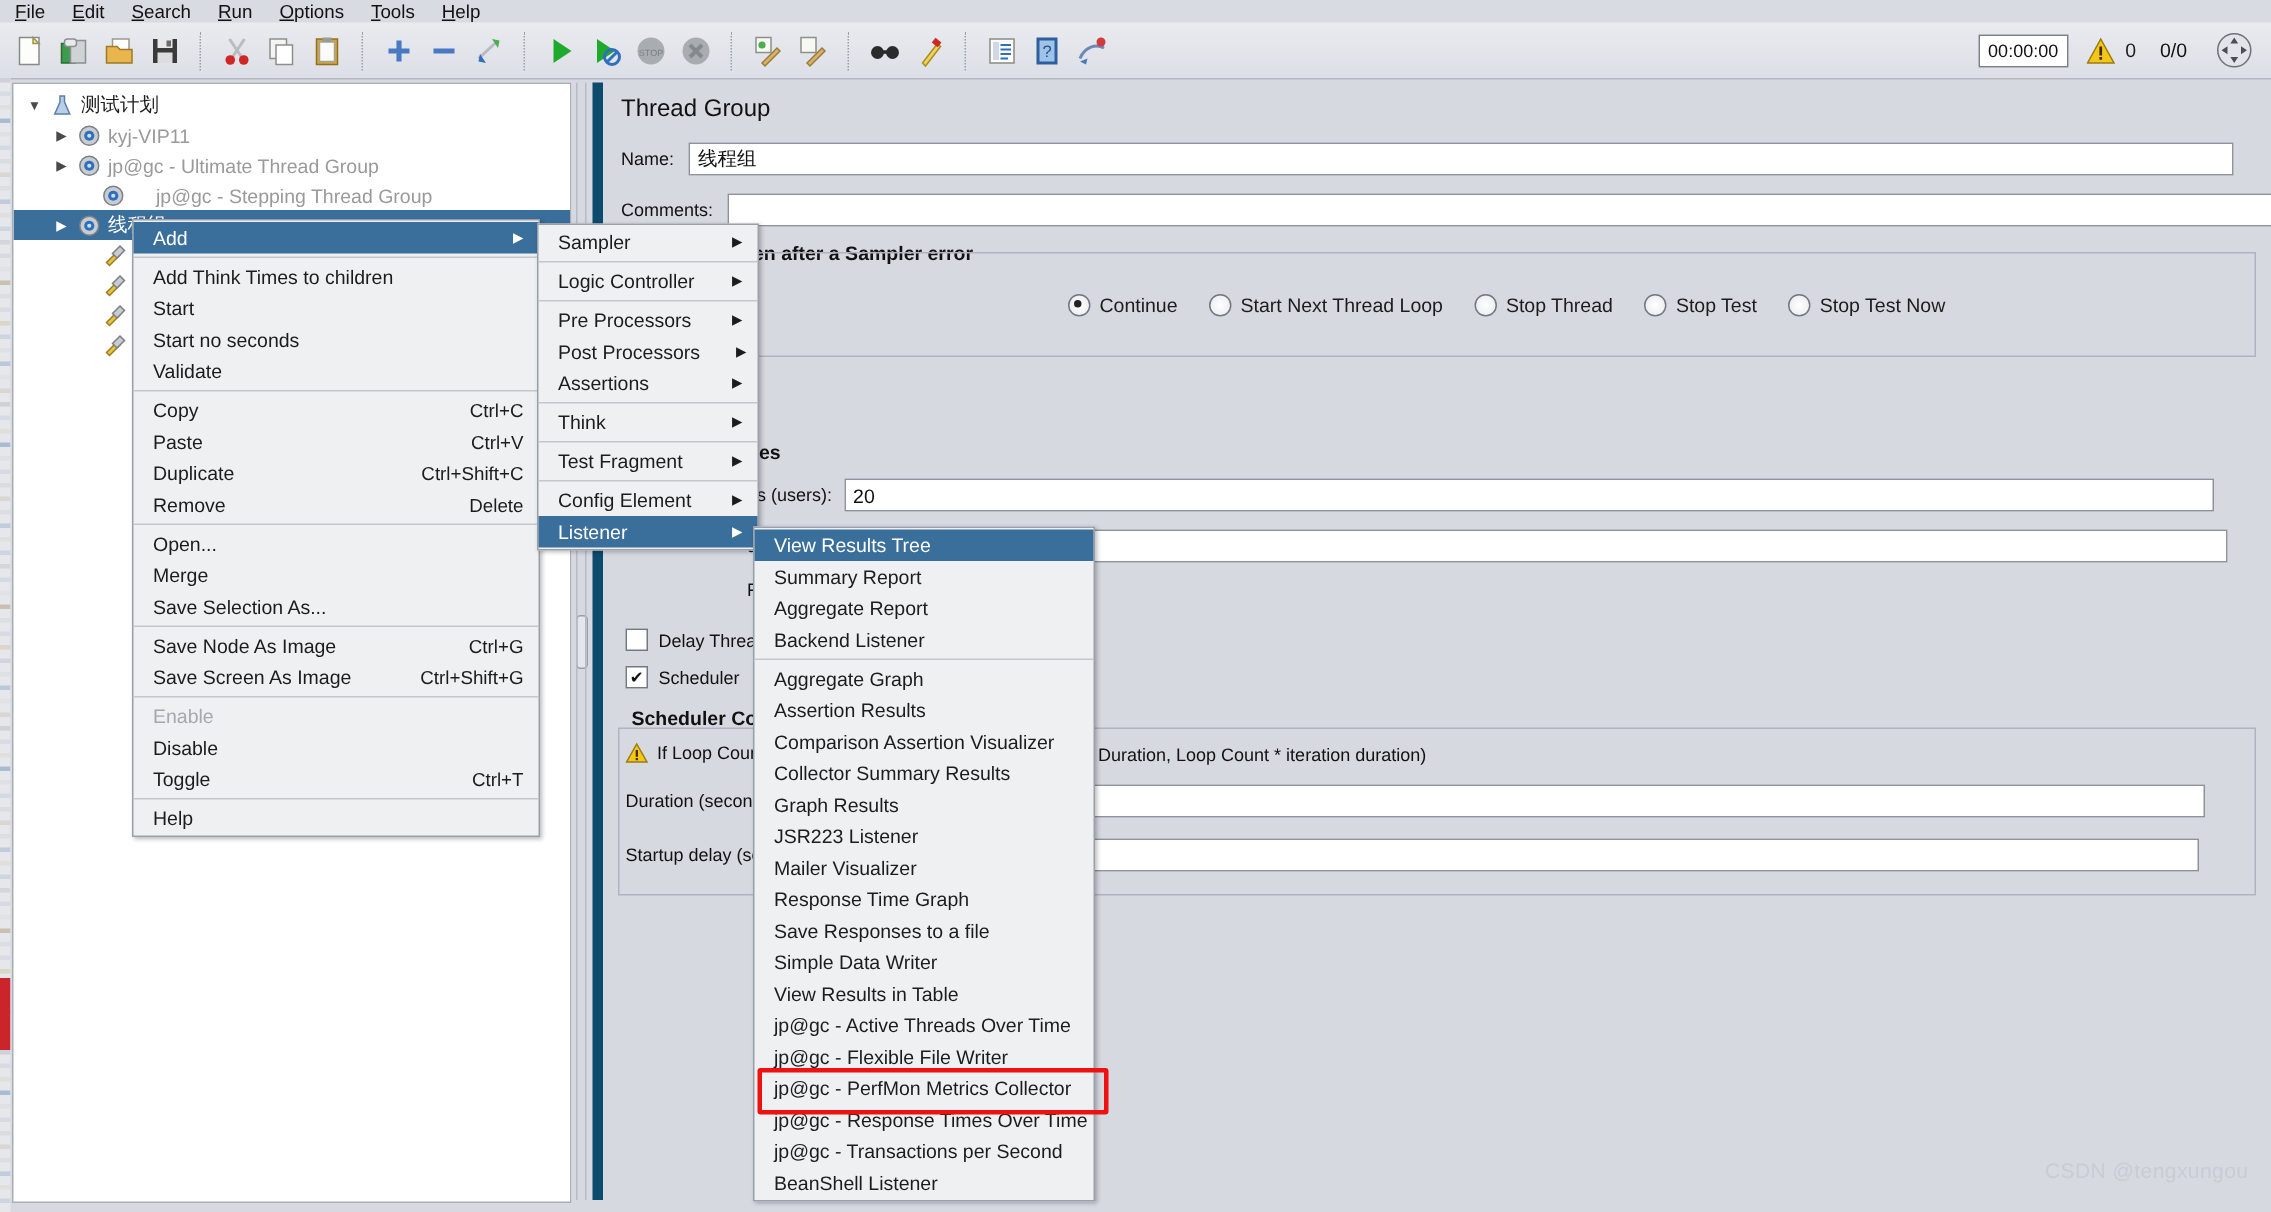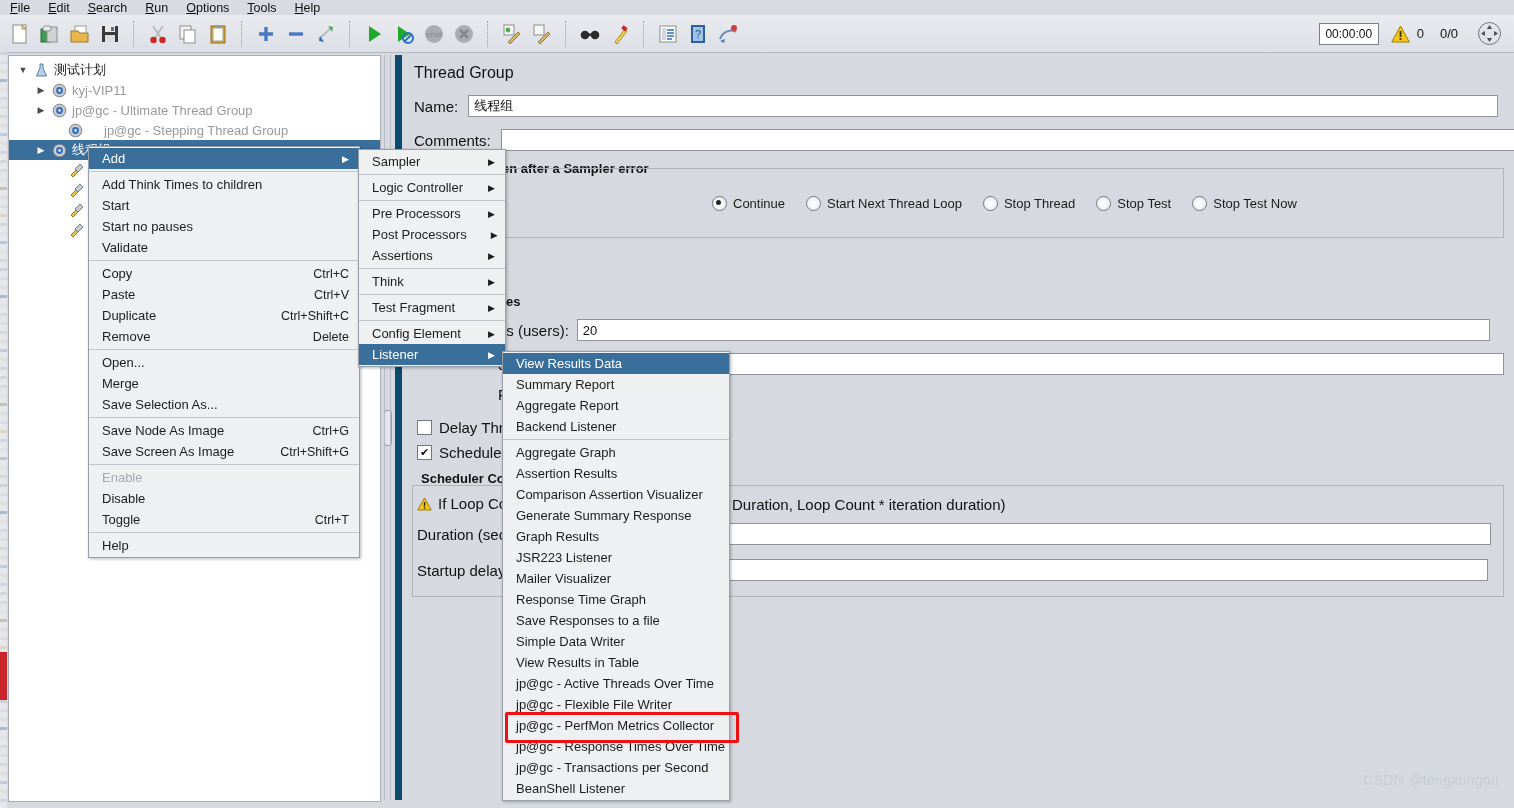--- a/index.html
+++ b/index.html
@@ -75,21 +75,21 @@
   .tnode .tlabel.dim{color:#9a9a9a;}
   .tnode .tlabel.http{color:#2b3f8c;}
 
   
   .right{
     position:absolute;left:395px;top:55px;width:1111px;height:745px;
     background:#d6d9e0;border-left:7px solid #0c4a6e;
   }
   .rp-title{position:absolute;left:12px;top:9px;font-size:16px;color:#111;}
   .field-row{position:absolute;display:flex;align-items:center;}
-  .flabel{font-size:15px;color:#111;white-space:nowrap;}
+  .flabel{font-size:12px;color:#111;white-space:nowrap;}
   .finput{
     height:22px;border:1px solid #8d929b;background:#fff;font-size:13px;
     display:flex;align-items:center;padding:0 5px;color:#111;box-sizing:border-box;
   }
   .grp-title{position:absolute;font-size:13px;font-weight:bold;color:#111;background:#d6d9e0;padding:0 4px;}
   .radio-row{position:absolute;display:flex;align-items:center;gap:7px;font-size:13px;}
   .radio{
     width:13px;height:13px;border-radius:50%;border:1px solid #737982;
     background:radial-gradient(#ffffff,#e7e9ee);display:inline-block;position:relative;flex:none;
   }
@@ -605,21 +605,21 @@
         <span class="arrow">▶</span>
       </div>
       <div class="sep"></div>
       <div class="row">
         <span>Add Think Times to children</span>
       </div>
       <div class="row">
         <span>Start</span>
       </div>
       <div class="row">
-        <span>Start no pauses</span>
+        <span>Start no seconds</span>
       </div>
       <div class="row">
         <span>Validate</span>
       </div>
       <div class="sep"></div>
       <div class="row">
         <span>Copy</span>
         <span class="acc">Ctrl+C</span>
       </div>
       <div class="row">
@@ -709,21 +709,21 @@
         <span class="arrow">▶</span>
       </div>
       <div class="row hl">
         <span>Listener</span>
         <span class="arrow">▶</span>
       </div>
     </div>
 
   <div class="menu" style="left:502px;top:351px;width:226px;" id="listenermenu">
       <div class="row hl">
-        <span>View Results Data</span>
+        <span>View Results Tree</span>
       </div>
       <div class="row">
         <span>Summary Report</span>
       </div>
       <div class="row">
         <span>Aggregate Report</span>
       </div>
       <div class="row">
         <span>Backend Listener</span>
       </div>
@@ -731,21 +731,21 @@
       <div class="row">
         <span>Aggregate Graph</span>
       </div>
       <div class="row">
         <span>Assertion Results</span>
       </div>
       <div class="row">
         <span>Comparison Assertion Visualizer</span>
       </div>
       <div class="row">
-        <span>Generate Summary Response</span>
+        <span>Collector Summary Results</span>
       </div>
       <div class="row">
         <span>Graph Results</span>
       </div>
       <div class="row">
         <span>JSR223 Listener</span>
       </div>
       <div class="row">
         <span>Mailer Visualizer</span>
       </div>

